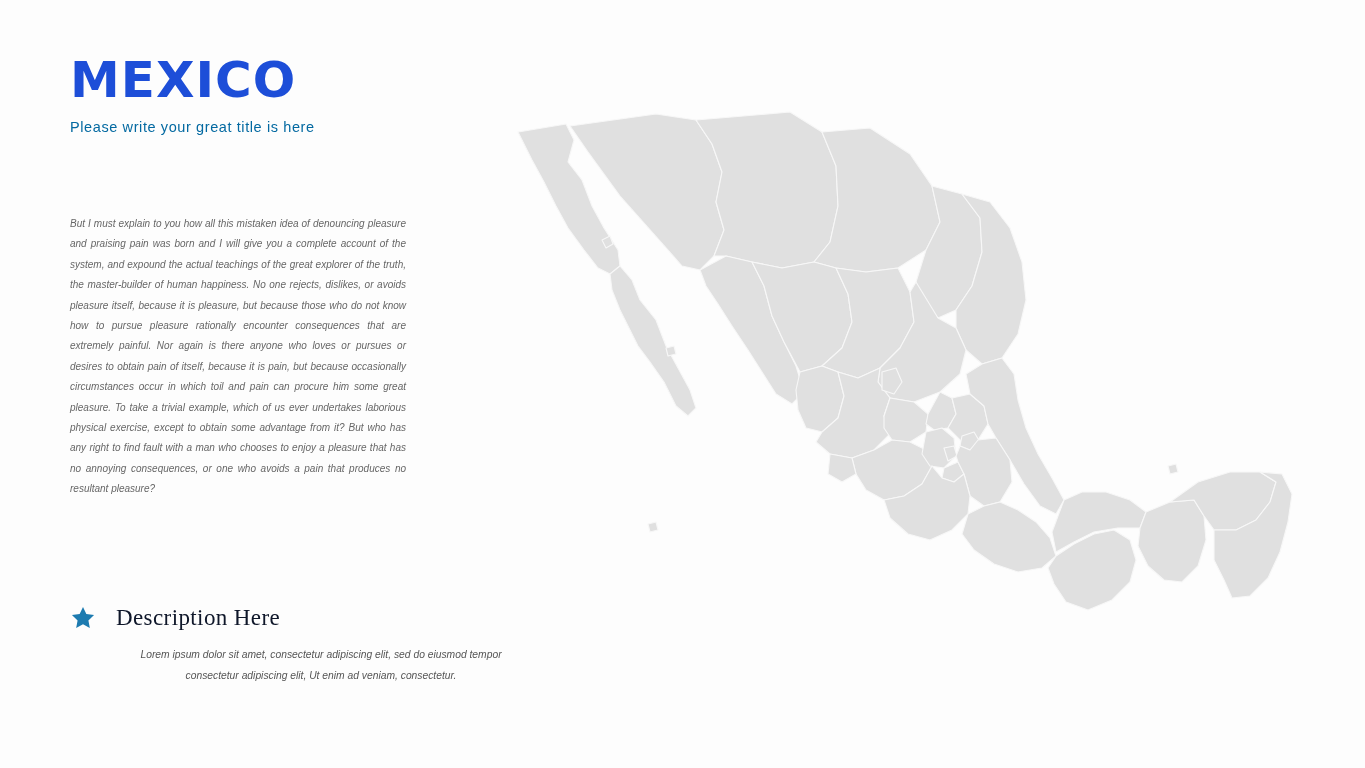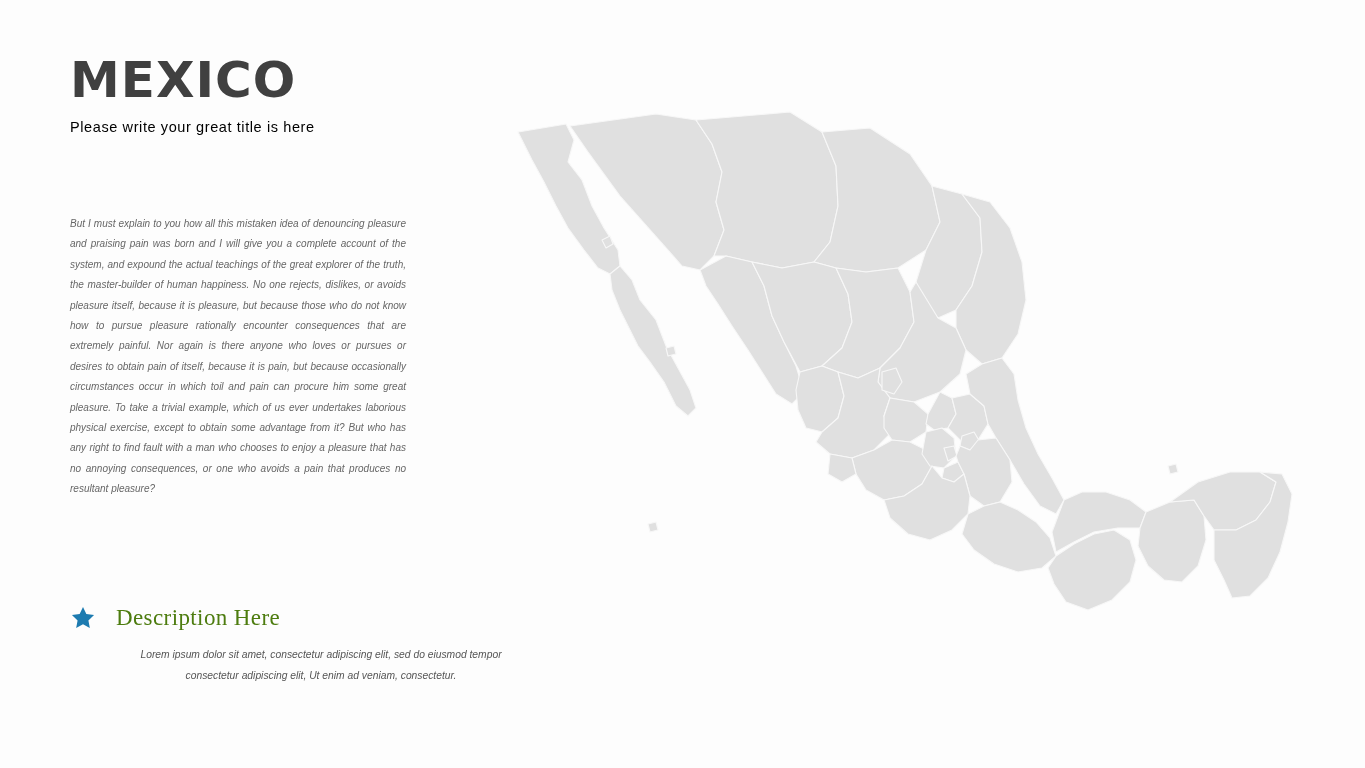--- a/index.html
+++ b/index.html
@@ -26,30 +26,30 @@
     position: absolute;
     left: 70px;
     top: 55px;
     width: 460px;
   }
 
   .title {
     font-size: 50px;
     font-weight: bold;
     letter-spacing: 1px;
-    color: #404040;
+    color: #1d4ed8;
     line-height: 1;
     margin: 0;
     font-family: "DejaVu Sans", sans-serif;
   }
 
   .subtitle {
     margin-top: 14px;
     font-size: 14.5px;
-    color: #000000;
+    color: #0369a1;
     letter-spacing: 0.6px;
     font-family: "Liberation Sans", sans-serif;
   }
 
   .body-text {
     position: absolute;
     left: 70px;
     top: 214px;
     width: 336px;
     font-size: 10px;
@@ -74,21 +74,21 @@
   .star-icon {
     width: 26px;
     height: 26px;
     flex: 0 0 26px;
     color: #1d7bb0;
     margin-right: 20px;
   }
   .desc-title {
     font-family: "Liberation Serif", serif;
     font-size: 23px;
-    color: #4d7c0f;
+    color: #0f172a;
     letter-spacing: 0.4px;
   }
   .desc-body {
     margin-top: 13px;
     margin-left: 46px;
     width: 410px;
     font-size: 10.3px;
     line-height: 21px;
     font-style: italic;
     color: #555555;

